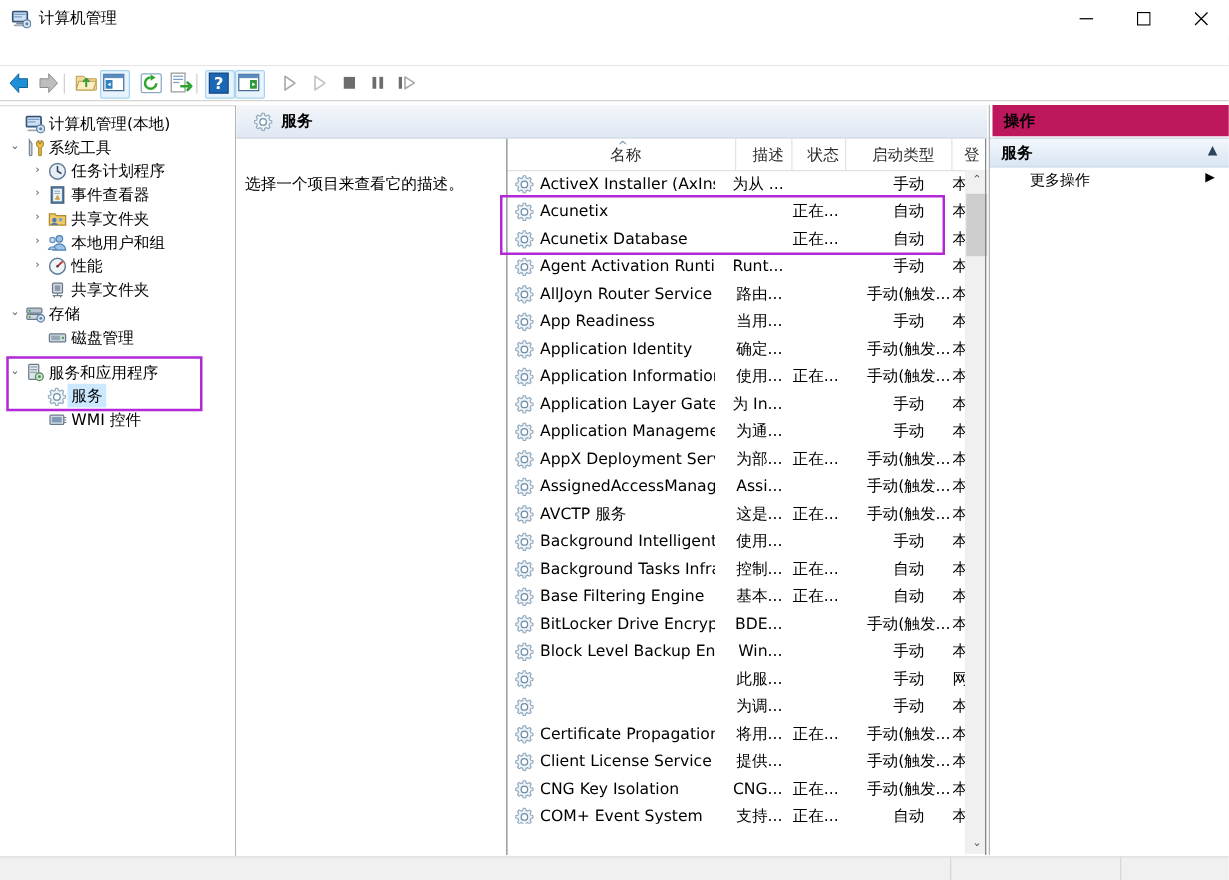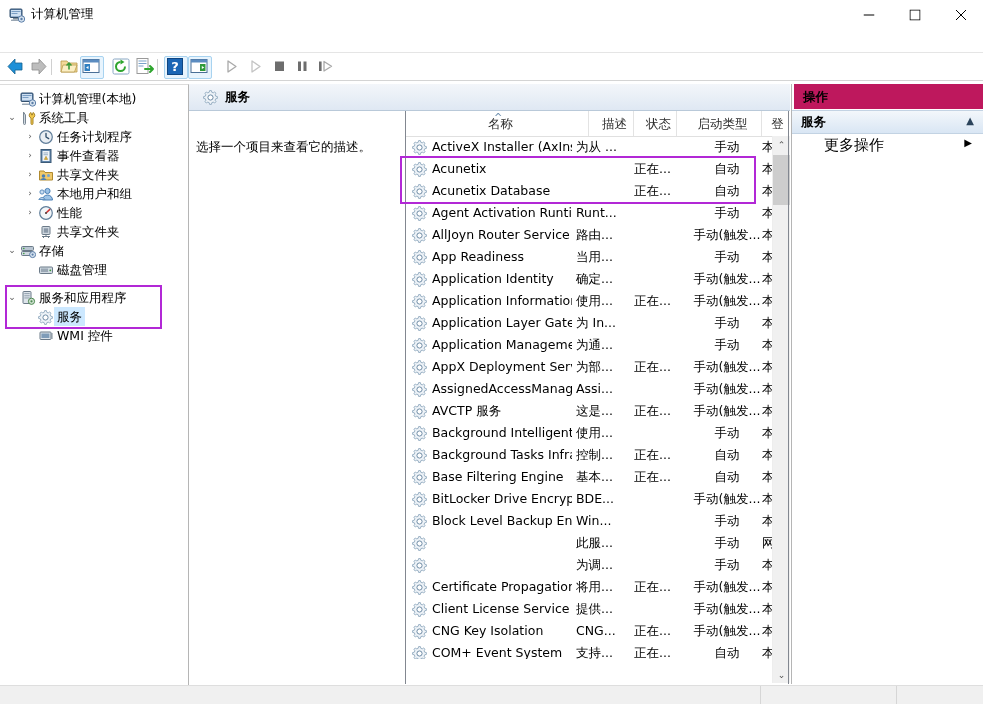--- a/index.html
+++ b/index.html
@@ -65,21 +65,21 @@
   .col{position:absolute;top:0;height:25px;font-size:12.5px;line-height:25px;
        border-right:1px solid #e3e3e3;box-sizing:border-box;padding-left:7px;
        white-space:nowrap;overflow:hidden;cursor:default;color:#2b2b2b;text-align:center;}
   .sortmark{position:absolute;top:-6px;font-size:10px;color:#6d8fae;}
   .rows{position:absolute;left:0;top:25px;width:368px;height:523px;overflow:hidden;}
   .row{position:absolute;left:0;width:368px;height:22px;white-space:nowrap;cursor:default;}
   .row .gico{position:absolute;left:6px;top:3px;width:16px;height:16px;}
   .cell{position:absolute;top:0;height:22px;line-height:22px;font-size:12.5px;
         overflow:hidden;white-space:nowrap;}
   .c-name{left:26px;width:140px;}
-  .c-desc{left:170px;width:40px;}
+  .c-desc{left:180px;width:40px;text-align:right;}
   .c-stat{left:228px;width:40px;}
   .c-start{left:280px;width:82px;text-align:center;}
   .c-logon{left:356px;width:24px;}
 
   
   .vsb{position:absolute;right:1px;top:25px;width:17px;height:547px;background:#f0f0f0;
        border-left:1px solid #ededed;}
   .vsb-up,.vsb-dn{position:absolute;left:0;width:17px;height:17px;cursor:default;}
   .vsb-up{top:0;} .vsb-dn{bottom:0;}
   .vsb-thumb{position:absolute;left:0;top:19px;width:17px;height:50px;background:#cdcdcd;cursor:default;}
@@ -88,21 +88,21 @@
 
   
   .act-hdr{position:absolute;left:2px;top:0;width:192px;height:25px;background:#be185d;text-align:right;}
   .act-hdr-t{position:absolute;left:9px;top:5px;font-size:12.5px;font-weight:bold;}
   .act-grp{position:absolute;left:0;top:26px;width:192px;height:22px;
            background:linear-gradient(to bottom,#f3f7fb 0%,#d9e6f4 100%);
            border-top:1px solid #c3d3e3;border-bottom:1px solid #c3d3e3;cursor:default;}
   .act-grp-t{position:absolute;left:9px;top:3px;font-size:12.5px;font-weight:bold;}
   .act-grp-c{position:absolute;right:10px;top:4px;font-size:10px;color:#2b435b;}
   .act-item{position:absolute;left:0;top:50px;width:192px;height:20px;cursor:default;}
-  .act-item-t{position:absolute;left:32px;top:2px;font-size:15px;}
+  .act-item-t{position:absolute;left:32px;top:2px;font-size:12px;}
   .act-item-c{position:absolute;right:12px;top:3px;font-size:10px;color:#000;}
 
   
   .status{position:absolute;left:0;top:685px;width:983px;height:19px;background:#f0f0f0;
           border-top:1px solid #dedede;}
   .st-sep{position:absolute;top:0;width:1px;height:19px;background:#d6d6d6;}
 
   
   .hl{position:absolute;border:2px solid #b228d6;pointer-events:none;}
 </style>

